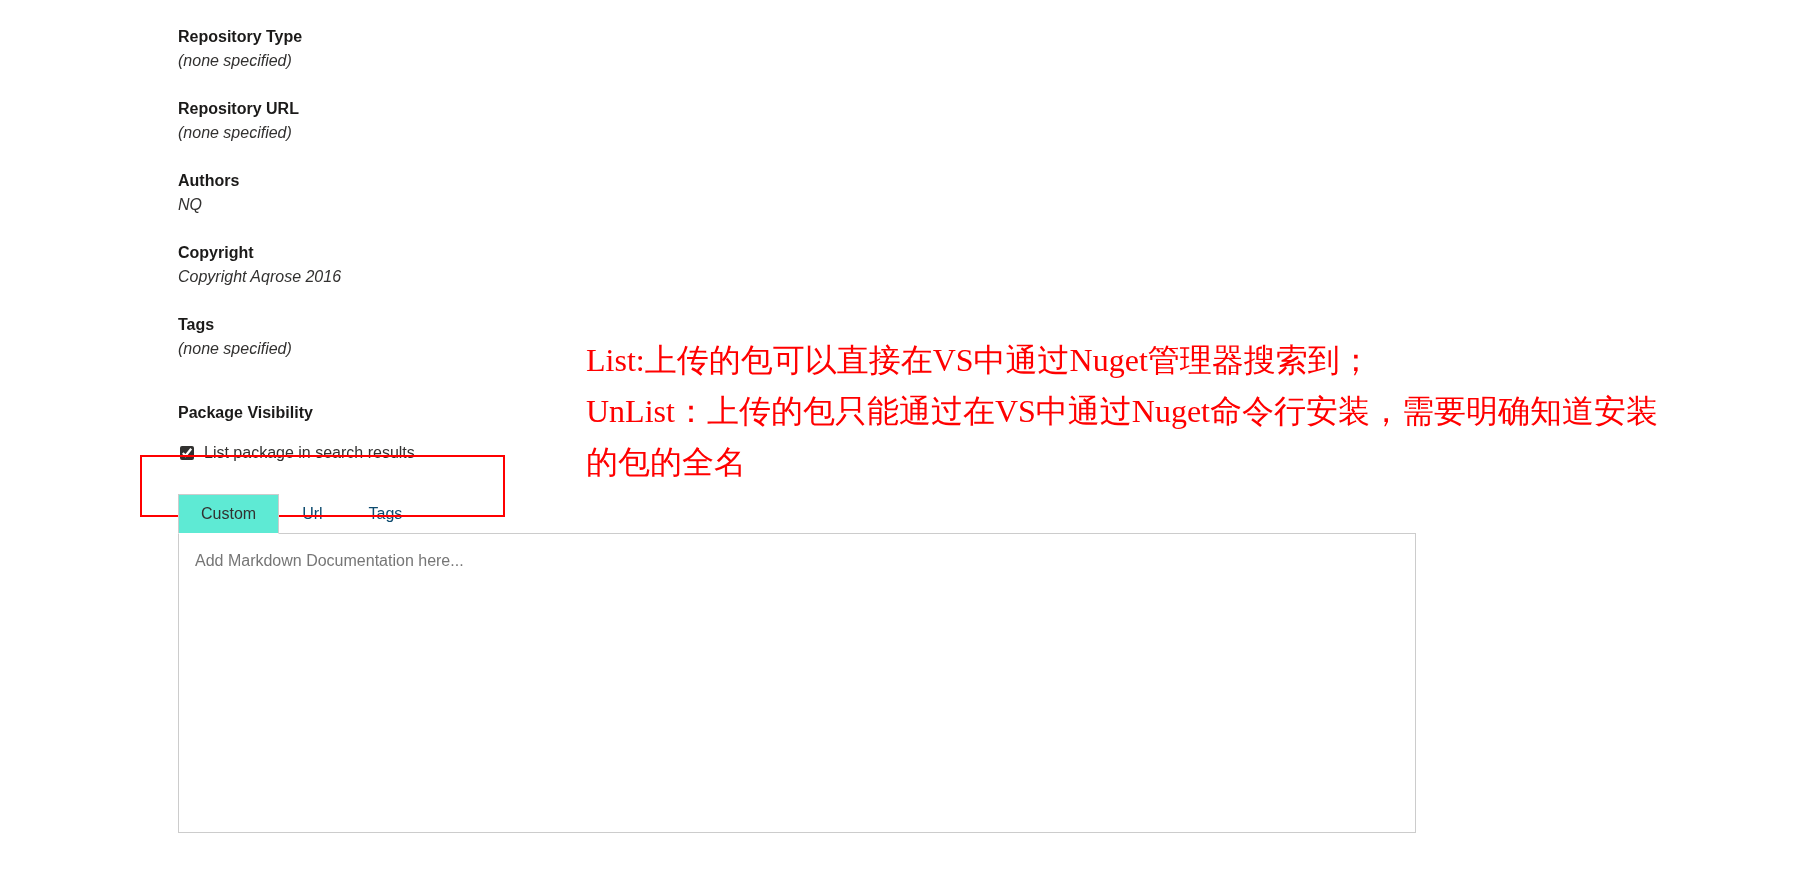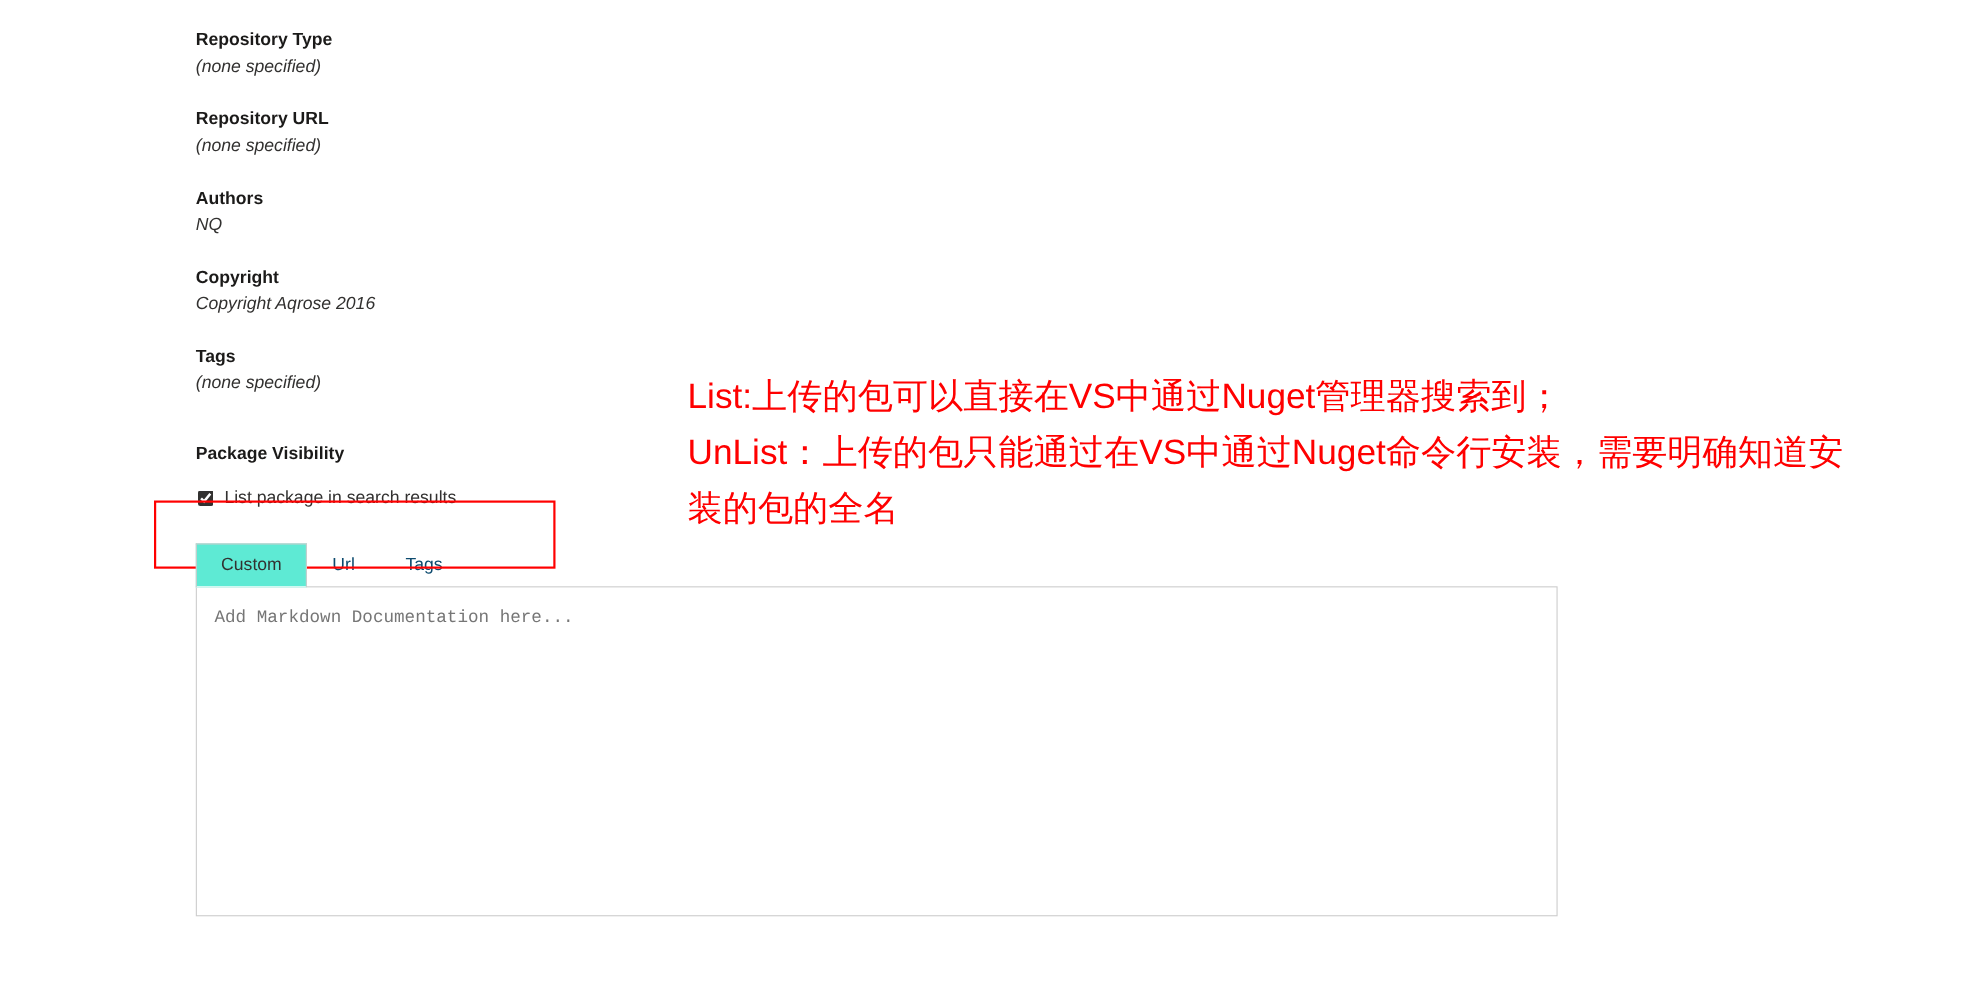--- a/index.html
+++ b/index.html
@@ -88,44 +88,43 @@
       position: relative;
       z-index: 2;
     }
     .tab.inactive {
       color: #0c4a6e;
     }
     .textarea-container {
       margin-top: -1px;
       position: relative;
       z-index: 1;
-      font-family: Liberation Mono, monospace;
     }
     .doc-textarea {
       width: 1238px;
       height: 300px;
       border: 1px solid #ccc;
       padding: 18px 16px;
       font-size: 16px;
       font-family: inherit;
       resize: none;
       outline: none;
       color: #323130;
     }
     .doc-textarea::placeholder {
       color: #767676;
     }
     .annotation {
       position: absolute;
-      left: 625px;
+      left: 586px;
       top: 335px;
       color: #ff0000;
       font-size: 32px;
       line-height: 1.6;
-      font-family: Liberation Sans, sans-serif;
+      font-family: Liberation Serif, serif;
       pointer-events: none;
       width: 1080px;
     }
   </style>
 </head>
 <body>
 
 <div class="content">
 
   <div class="field-group">

